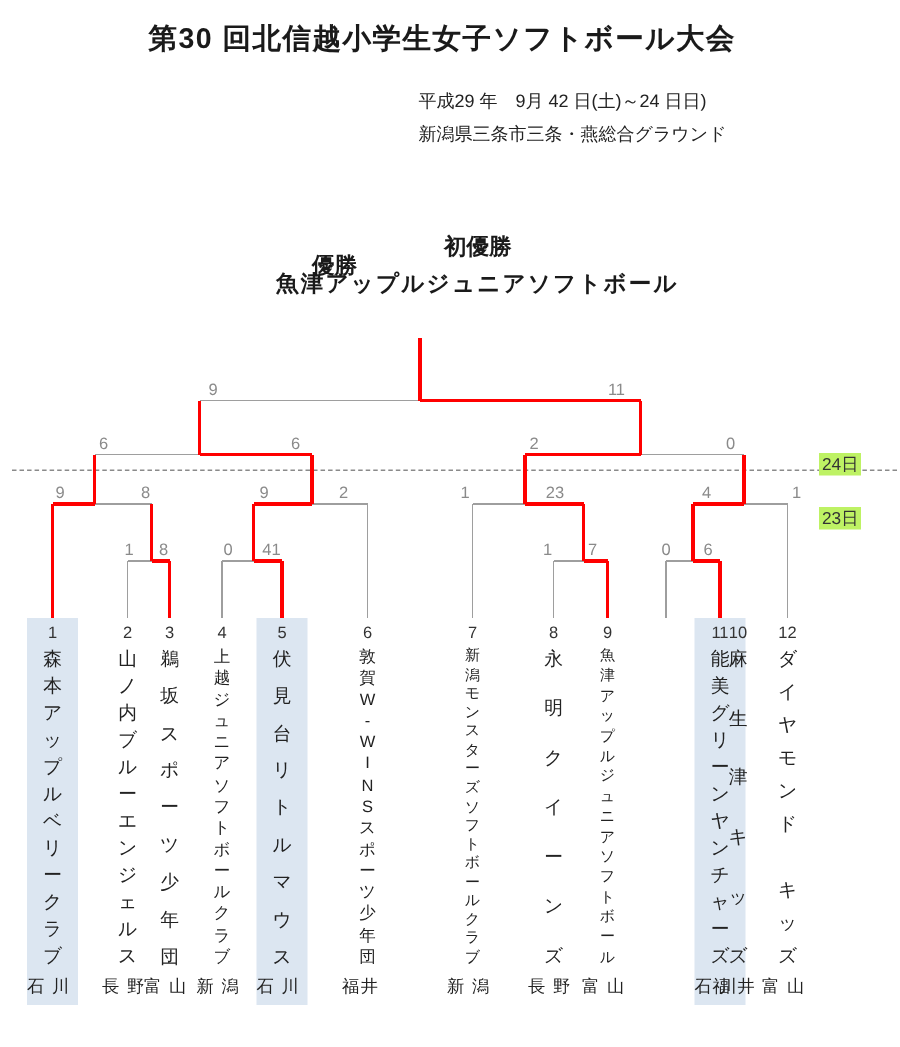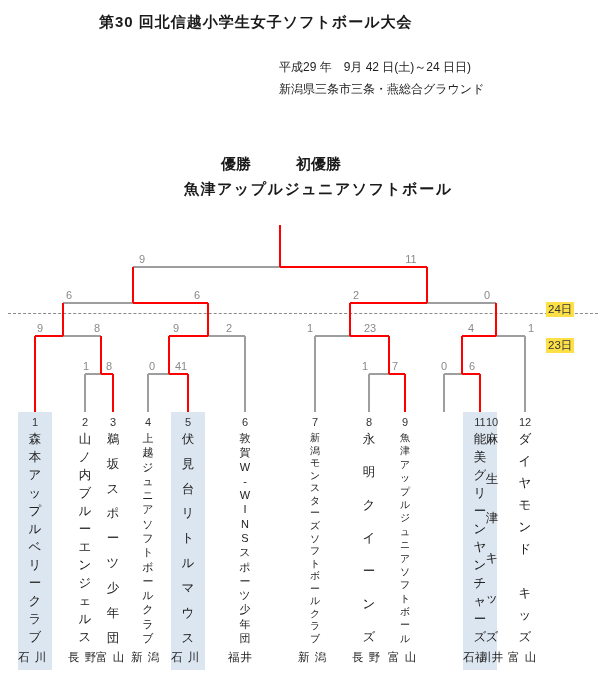--- a/index.html
+++ b/index.html
@@ -1,28 +1,28 @@
 <!DOCTYPE html>
 <html style="--hl: #dce6f1;"><head>
 <meta charset="utf-8">
 <style>
   html,body{margin:0;padding:0;background:#fff;}
   .page{position:relative;width:600px;height:698px;background:#fff;overflow:hidden;
         font-family:"Liberation Sans","DejaVu Sans",sans-serif;}
-  .title{position:absolute;left:99px;top:13px;font-size:15px;font-weight:bold;
+  .title{position:absolute;left:99px;top:13px;font-size:19px;font-weight:bold;
          letter-spacing:1px;color:#1a1a1a;white-space:nowrap;}
   .date-line{position:absolute;left:279px;top:59px;font-size:12px;color:#222;white-space:nowrap;}
   .venue-line{position:absolute;left:279px;top:81px;font-size:12px;color:#222;white-space:nowrap;text-align:center;}
   .champ-label{position:absolute;top:155px;font-size:15px;font-weight:bold;color:#1a1a1a;white-space:nowrap;}
-  .champ-label.first{left:221px;}
+  .champ-label.first{left:208px;margin-top:13px;}
   .champ-label.second{left:296px;}
   .champ-name{position:absolute;left:184px;top:180px;font-size:15px;font-weight:bold;
               letter-spacing:1.5px;color:#1a1a1a;white-space:nowrap;}
   .dash-line{position:absolute;left:8px;top:313px;width:590px;height:0;border-top:1px dashed #8a8a8a;}
-  .day-label{position:absolute;left:546px;font-size:11.5px;color:#333;background:#fde047;
+  .day-label{position:absolute;left:546px;font-size:11.5px;color:#333;background:#bef264;
              padding:0 2px;white-space:nowrap;}
   .day-upper{top:302px;}
   .day-lower{top:338px;}
   #bracket{position:absolute;left:0;top:0;z-index:2;}
   #teams{position:absolute;left:0;top:0;width:600px;height:698px;z-index:1;}
   .col{position:absolute;top:412px;width:34px;height:258px;}
   .col.hl{background:var(--hl,#dce6f1);}
   .num{position:absolute;top:4px;width:100%;text-align:center;font-size:11px;color:#333;z-index:3;}
   .nm{position:absolute;top:21px;left:0;right:0;bottom:26px;display:flex;flex-direction:column;
       justify-content:space-between;align-items:center;color:#222;z-index:3;}

